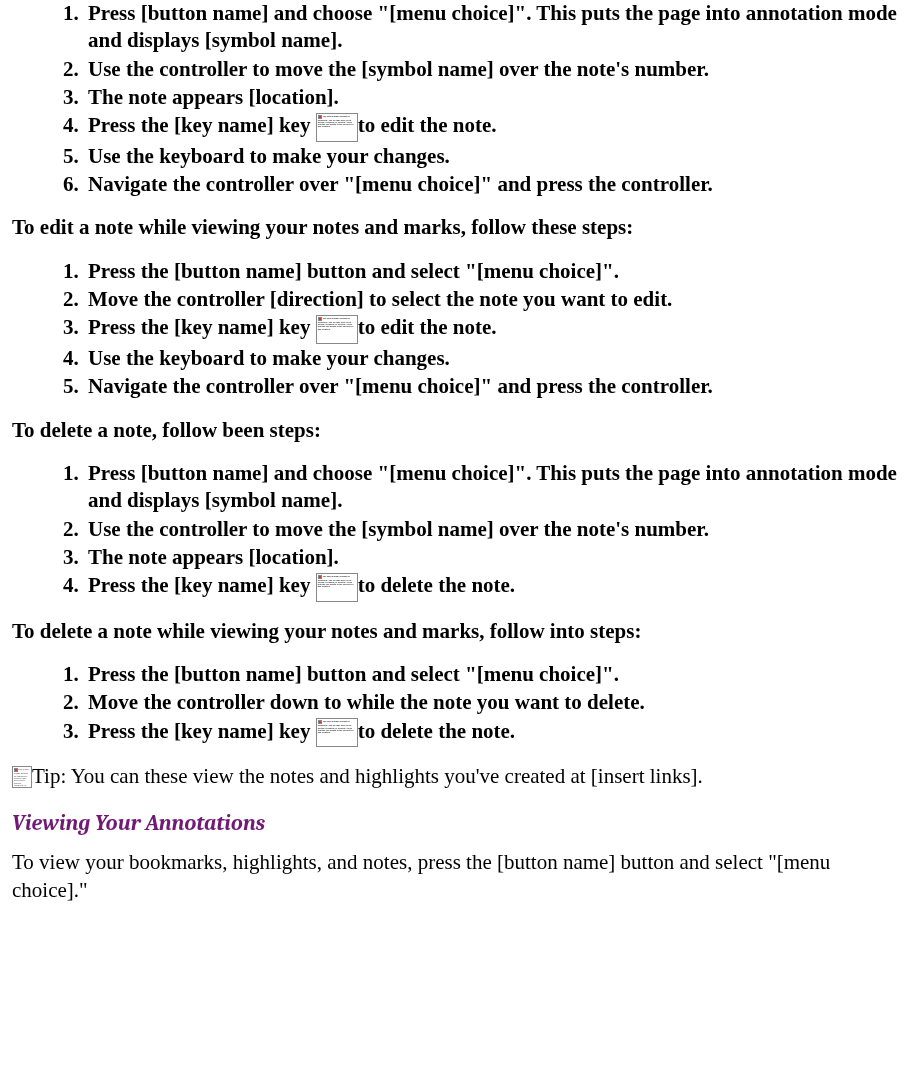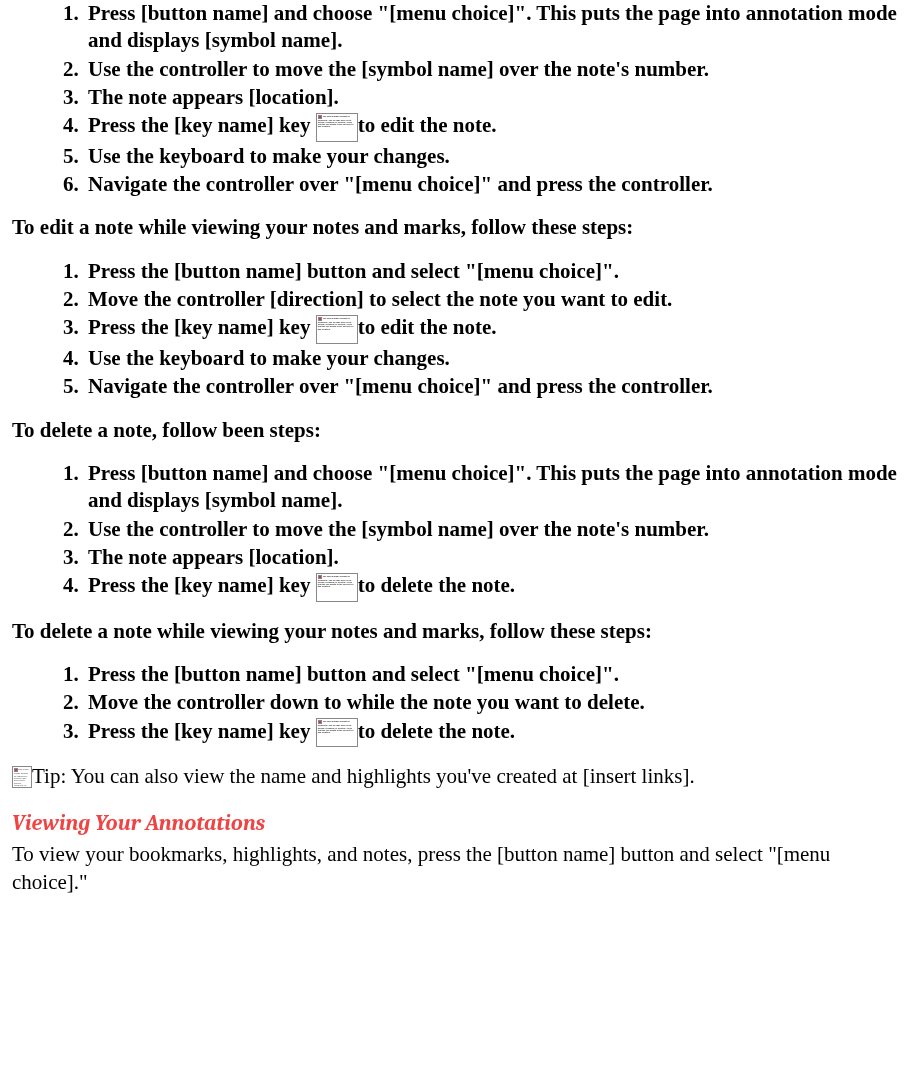--- a/index.html
+++ b/index.html
@@ -71,29 +71,29 @@
       display:inline-block;
       width:4px;height:4px;
       border:1px solid #888;
       vertical-align: top;
       background:
         linear-gradient(45deg, transparent 45%, #d33 45%, #d33 55%, transparent 55%),
         linear-gradient(-45deg, transparent 45%, #d33 45%, #d33 55%, transparent 55%);
     }
     .heading-blue {
       font-family: Cambria, Georgia, "Times New Roman", serif;
-      color: #ef4444;
+      color: #701a75;
       font-style: italic;
       font-weight: bold;
       font-size: 22px;
       margin-top: 18px;
       margin-bottom: 0;
     }
     .tip-label { }
-    .after-heading { margin-top: 4px; font-family: Liberation Serif, serif; }
+    .after-heading { margin-top: 12px; font-family: Liberation Serif, serif; }
   </style>
 </head>
 <body>
 
 <ol>
   <li><span>Press [button name] and choose "[menu choice]". This puts the page into annotation mode and displays [symbol name].</span></li>
   <li><span>Use the controller to move the [symbol name] over the note's number.</span></li>
   <li><span>The note appears [location].</span></li>
   <li><span>Press the [key name] key </span><span class="broken-img"><span class="square"></span><span>The linked image cannot be displayed. The file may have been moved, renamed, or deleted. Verify that the link points to the correct file and location.</span></span><span>to edit the note.</span></li>
   <li><span>Use the keyboard to make your changes.</span></li>
@@ -112,26 +112,26 @@
 
 <p class="para-after-list">To delete a note, follow been steps:</p>
 
 <ol>
   <li><span>Press [button name] and choose "[menu choice]". This puts the page into annotation mode and displays [symbol name].</span></li>
   <li><span>Use the controller to move the [symbol name] over the note's number.</span></li>
   <li><span>The note appears [location].</span></li>
   <li><span>Press the [key name] key </span><span class="broken-img"><span class="square"></span><span>The linked image cannot be displayed. The file may have been moved, renamed, or deleted. Verify that the link points to the correct file and location.</span></span><span>to delete the note.</span></li>
 </ol>
 
-<p class="para-after-list">To delete a note while viewing your notes and marks, follow these steps:</p>
+<p class="para-after-list">To delete a note while viewing your notes and marks, follow into steps:</p>
 
 <ol>
   <li><span>Press the [button name] button and select "[menu choice]".</span></li>
   <li><span>Move the controller down to while the note you want to delete.</span></li>
   <li><span>Press the [key name] key </span><span class="broken-img"><span class="square"></span><span>The linked image cannot be displayed. The file may have been moved, renamed, or deleted. Verify that the link points to the correct file and location.</span></span><span>to delete the note.</span></li>
 </ol>
 
 <p>
-  <span class="tip-icon"><span class="square"></span><span>The linked image cannot be displayed. The file may have been moved, renamed, or deleted. Verify that the link points to the correct file and location.</span></span><span class="tip-label">Tip:</span><span> You can also view the name and highlights you've created at [insert links].</span>
+  <span class="tip-icon"><span class="square"></span><span>The linked image cannot be displayed. The file may have been moved, renamed, or deleted. Verify that the link points to the correct file and location.</span></span><span class="tip-label">Tip:</span><span> You can these view the notes and highlights you've created at [insert links].</span>
 </p>
 
 <p class="heading-blue">Viewing Your Annotations</p>
 <p class="after-heading">To view your bookmarks, highlights, and notes, press the [button name] button and select "[menu choice]."</p>
 
 </body></html>

